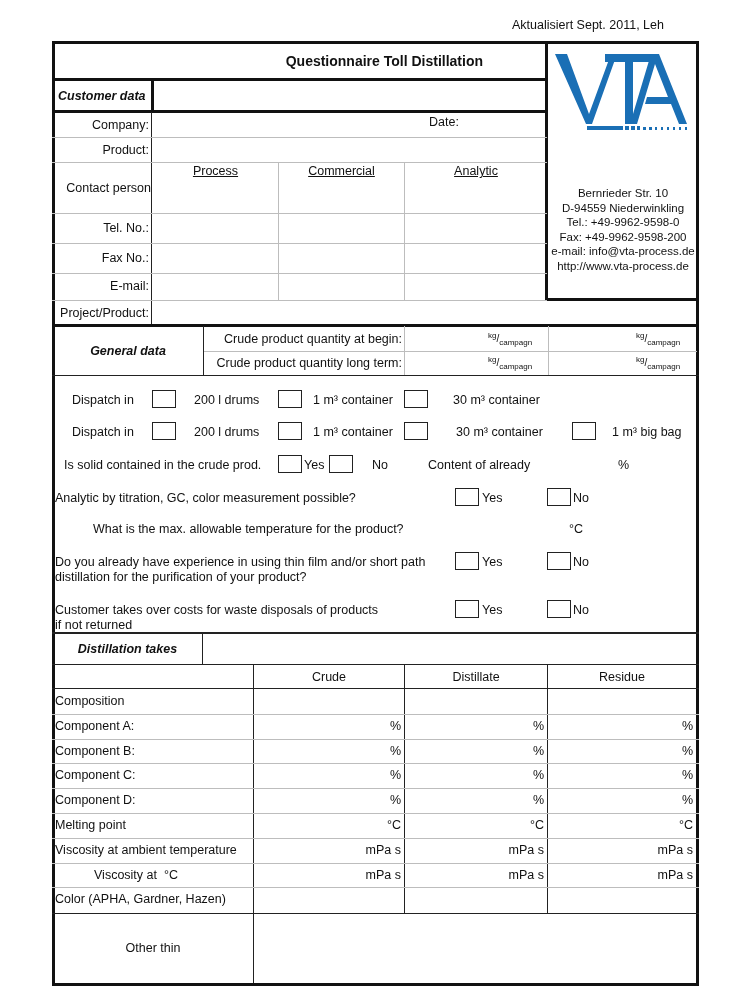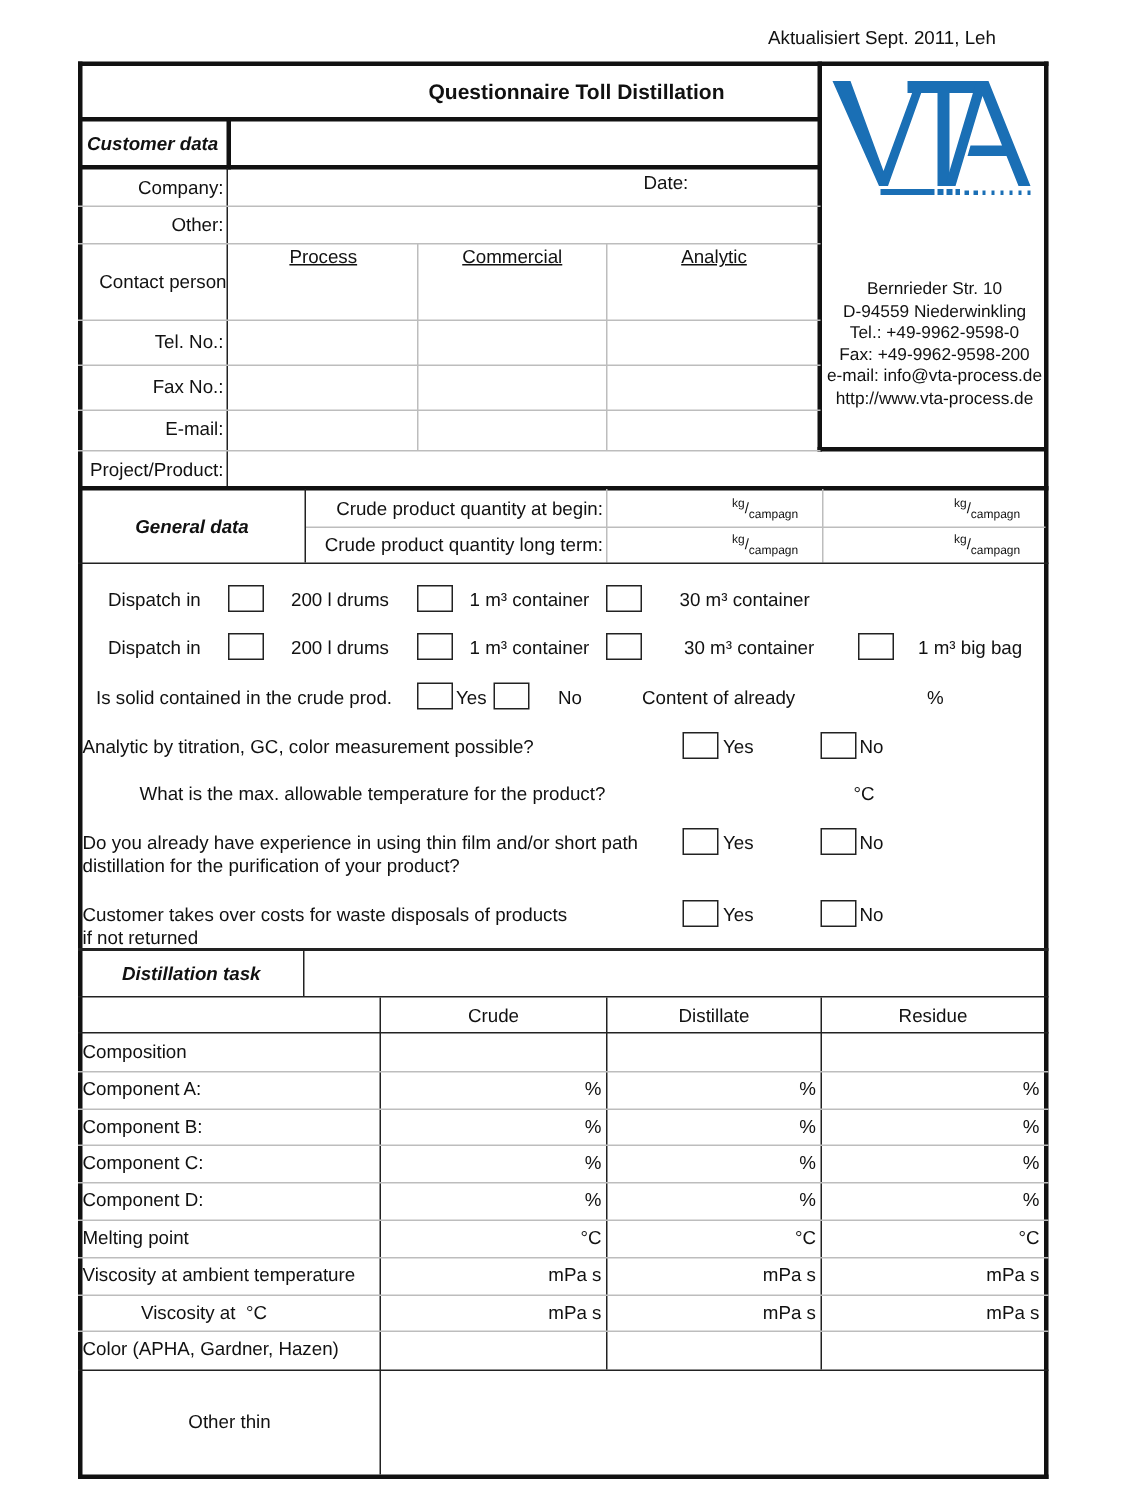--- a/index.html
+++ b/index.html
@@ -77,21 +77,21 @@
 <div class="hlt" style="left:52px; top:110px; width:495px;"></div>
 <div class="txt bi" style="left:58px; top:89px;">Customer data</div>
 <div class="txt" style="left:429px; top:89px;margin-top:26px;">Date:</div>
 <div class="field" style="left:470px; top:82px; width:74px; height:26px;"></div>
 
 <div class="vlb" style="left:151px; top:112px; height:212px;"></div>
 
 <div class="txt r" style="left:55px; top:118px; width:94px;">Company:</div>
 <div class="field" style="left:153px; top:113px; width:392px; height:23px;"></div>
 <div class="hl" style="left:52px; top:137px; width:495px;"></div>
-<div class="txt r" style="left:55px; top:143px; width:94px;">Other:</div>
+<div class="txt r" style="left:55px; top:143px; width:94px;">Product:</div>
 <div class="field" style="left:153px; top:138px; width:392px; height:23px;"></div>
 <div class="hl" style="left:52px; top:162px; width:495px;"></div>
 
 <div class="vl" style="left:278px; top:162px; height:138px;"></div>
 <div class="vl" style="left:404px; top:162px; height:138px;"></div>
 
 <div class="txt r" style="left:55px; top:181px; width:96px;">Contact person</div>
 <div class="txt c u" style="left:153px; top:164px; width:125px;">Process</div>
 <div class="txt c u" style="left:279px; top:164px; width:125px;">Commercial</div>
 <div class="txt c u" style="left:405px; top:164px; width:142px;">Analytic</div>
@@ -188,21 +188,21 @@
 
 <div class="txt" style="left:55px; top:603px;">Customer takes over costs for waste disposals of products</div>
 <div class="txt" style="left:55px; top:618px;">if not returned</div>
 <div class="cb" style="left:455px; top:600px;"></div>
 <div class="txt" style="left:482px; top:603px;">Yes</div>
 <div class="cb" style="left:547px; top:600px;"></div>
 <div class="txt" style="left:573px; top:603px;">No</div>
 
 <div class="hlb" style="left:52px; top:632px; width:647px; border-top-width:2px;"></div>
 <div class="vlb" style="left:202px; top:633px; height:31px;"></div>
-<div class="txt bi" style="left:55px; top:642px; width:145px; text-align:center;">Distillation task</div>
+<div class="txt bi" style="left:55px; top:642px; width:145px; text-align:center;">Distillation takes</div>
 <div class="field" style="left:205px; top:635px; width:490px; height:27px;"></div>
 <div class="hlb" style="left:52px; top:664px; width:647px;"></div>
 
 <div class="vlb" style="left:253px; top:665px; height:318px;"></div>
 <div class="vlb" style="left:404px; top:665px; height:248px;"></div>
 <div class="vlb" style="left:547px; top:665px; height:248px;"></div>
 
 <div class="txt c" style="left:254px; top:670px; width:150px;">Crude</div>
 <div class="txt c" style="left:405px; top:670px; width:142px;">Distillate</div>
 <div class="txt c" style="left:548px; top:670px; width:148px;">Residue</div>

